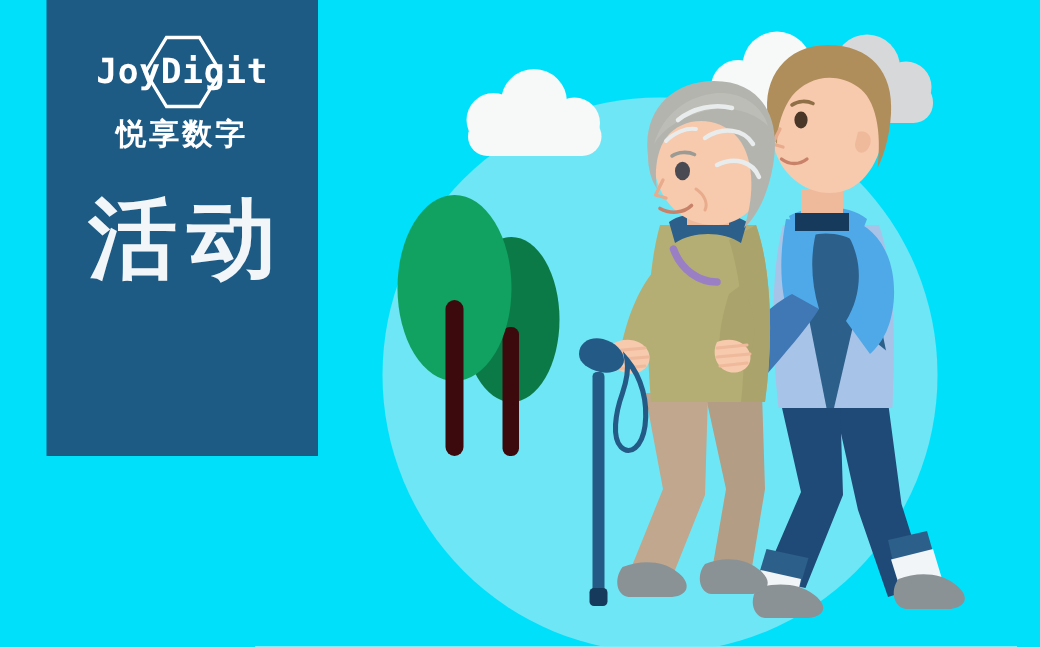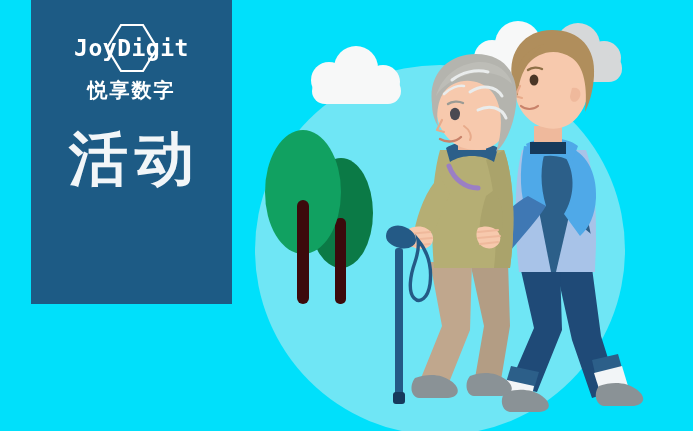--- a/index.html
+++ b/index.html
@@ -23,21 +23,21 @@
     left: 0; top: 0;
     width: 693px; height: 431px;
   }
   #scene svg { display: block; }
 
   
   #title-panel {
     position: absolute;
     left: 31px;
     top: 0px;
-    width: 201px;
+    width: 181px;
     height: 304px;
     background: #1d5b85;
     box-sizing: border-box;
     display: flex;
     flex-direction: column;
     align-items: center;
   }
   #brand-block {
     margin-top: 26px;
     display: flex;

